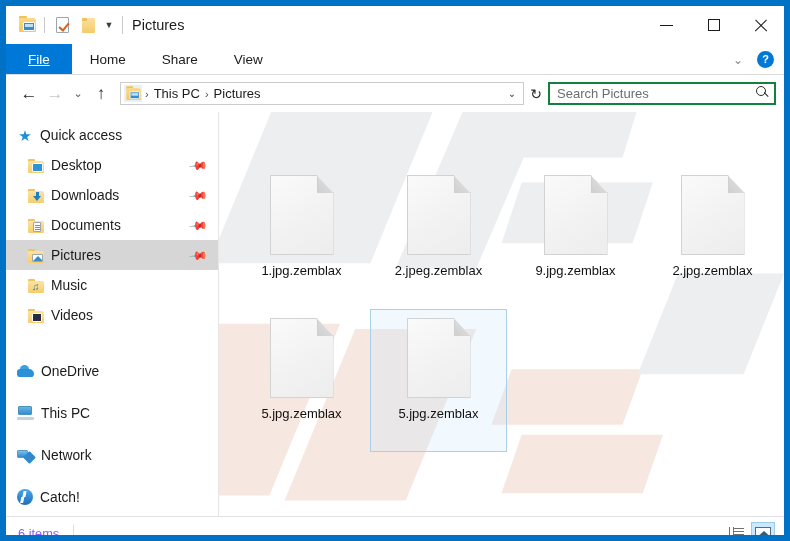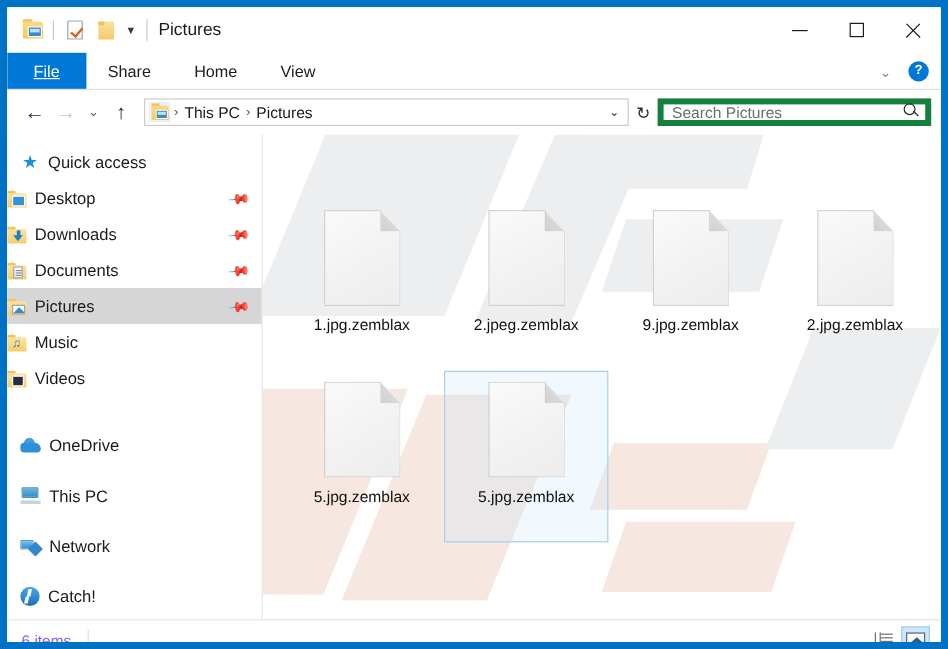--- a/index.html
+++ b/index.html
@@ -257,21 +257,21 @@
   }
   .refresh-btn {
     width: 24px; height: 23px;
     display: flex; align-items: center; justify-content: center;
     color: #2b2b2b;
     font-size: 14px;
   }
   .searchbox {
     width: 228px;
     height: 23px;
-    border: 5px solid #15803d;
+    border: 2px solid #15803d;
     background: #ffffff;
     display: flex;
     align-items: center;
     padding: 0 4px 0 7px;
     justify-content: center;
   }
   .searchbox input {
     flex: 1;
     border: none;
     outline: none;
@@ -315,20 +315,21 @@
     background: #ffffff;
     padding-top: 8px;
     border-right: 1px solid #e6e6e6;
     position: relative;
     z-index: 2;
   }
   .nav-item {
     height: 30px;
     display: flex;
     align-items: center;
+    padding-left: 22px;
     font-size: 13.8px;
     color: #1b1b1b;
     position: relative;
     cursor: default;
   }
   .nav-item.root { padding-left: 11px; }
   .nav-item.selected { background: #d6d6d6; }
   .nav-label { margin-left: 7px; white-space: nowrap; }
   .pin {
     position: absolute;
@@ -675,22 +676,22 @@
         <div class="glyph-max"></div>
       </div>
       <div class="win-btn close">
         <div class="glyph-close"></div>
       </div>
     </div>
   </div>
 
   <div class="ribbon">
     <div class="tab file">File</div>
+    <div class="tab">Home</div>
     <div class="tab">Share</div>
-    <div class="tab">Home</div>
     <div class="tab">View</div>
     <div class="ribbon-right">
       <div class="chev-down">⌄</div>
       <div class="help-btn">?</div>
     </div>
   </div>
 
   <div class="navbar">
     <div class="nav-btn">←</div>
     <div class="nav-btn disabled">→</div>

